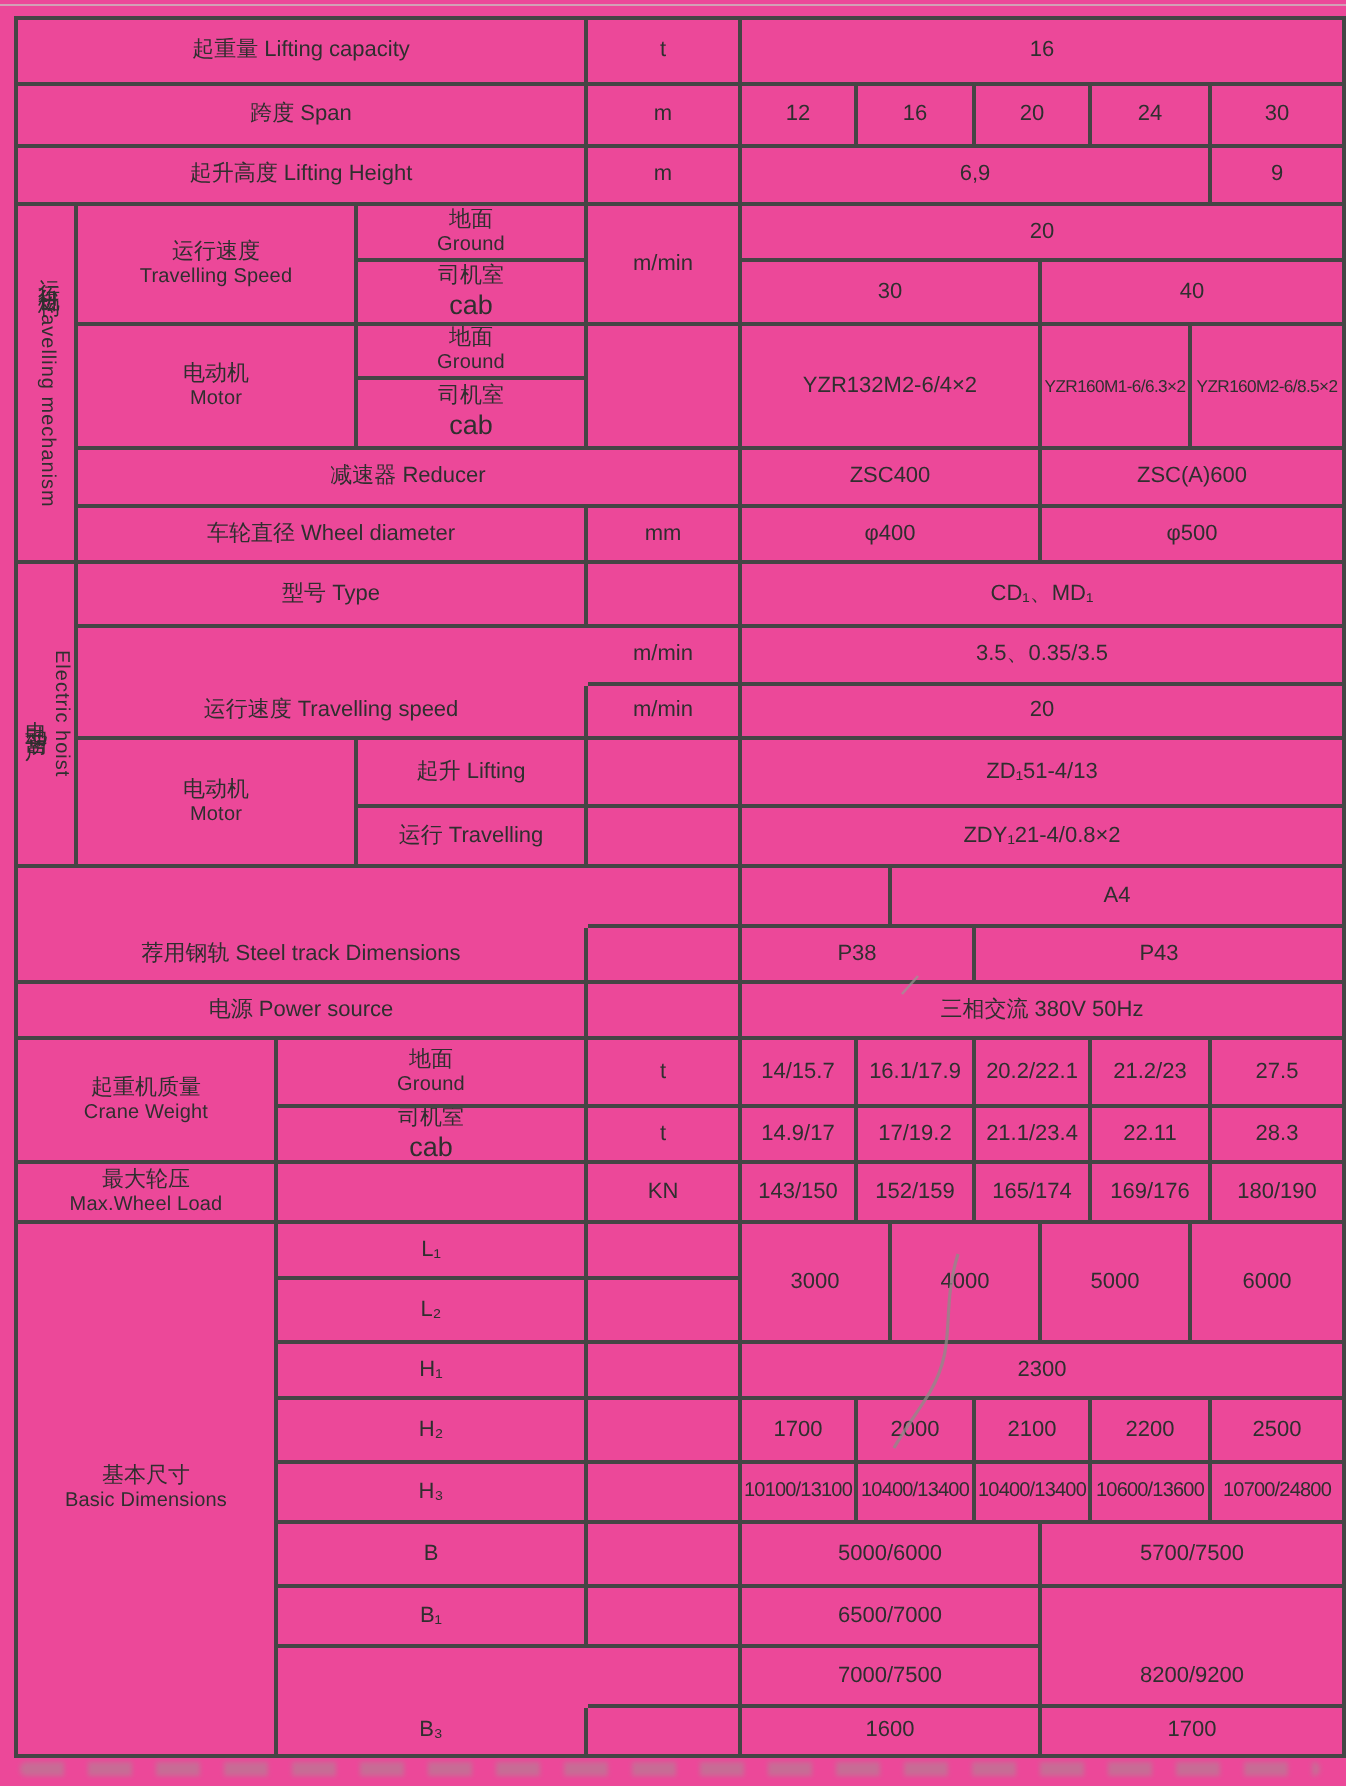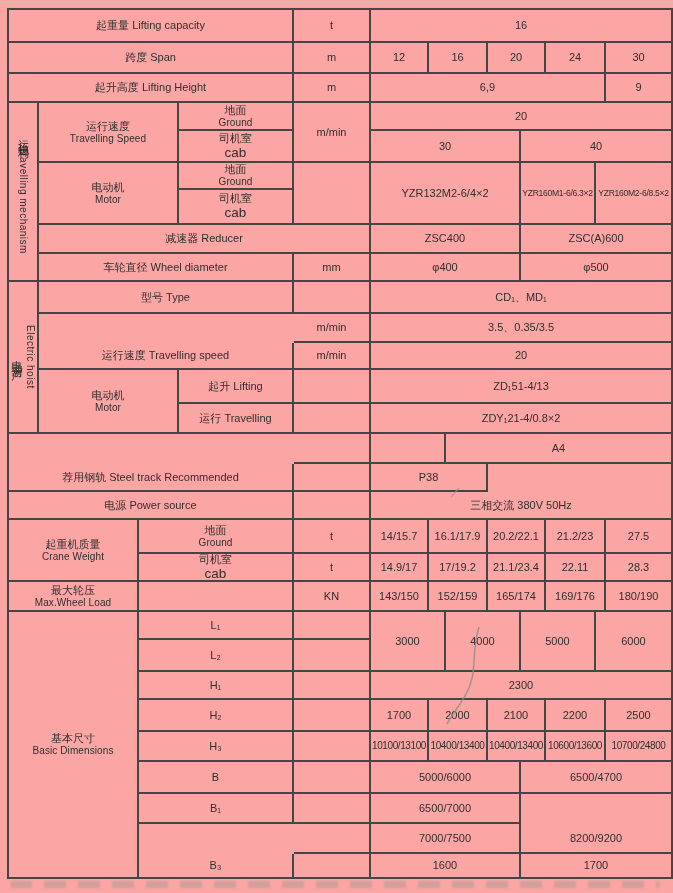--- a/index.html
+++ b/index.html
@@ -1,18 +1,18 @@
 <!DOCTYPE html>
 <html><head>
 <meta charset="utf-8">
 <style>
   html,body{margin:0;padding:0;background:#e9e7e4;}
   .sheet{
     position:relative;width:673px;height:893px;
-    background:#fca5a5;overflow:hidden;
+    background:#ec4899;overflow:hidden;
     font-family:"Liberation Sans","DejaVu Sans",sans-serif;
     color:#2f2f2f;
   }
   .scan-edge{position:absolute;left:0;top:2px;width:100%;height:1px;background:#c8c6c2;opacity:.7;}
   .grid{
     position:absolute;left:7px;top:8px;
     display:grid;
     grid-template-columns:30px 100px 40px 115px 77px 58px 17px 42px 33px 25px 50px 10px 65px;
     grid-template-rows:33px 31px 29px 28px 32px 27px 35px 29px 28px 32px 29px 27px 34px 30px 30px 28px 28px 34px 28px 30px 28px 32px 28px 32px 30px 32px 30px 30px 23px;
     border:2px solid #454545;
@@ -137,23 +137,24 @@
     <div class="c" style="grid-area:13/5/14/6"></div>
     <div class="c nr" style="grid-area:13/6/14/14">ZD₁51-4/13</div>
     <div class="c" style="grid-area:14/4/15/5">运行 Travelling</div>
     <div class="c" style="grid-area:14/5/15/6"></div>
     <div class="c nr" style="grid-area:14/6/15/14">ZDY₁21-4/0.8×2</div>
 
     <div class="c" style="grid-area:15/5/16/6"></div>
     <div class="c" style="grid-area:15/6/16/8"></div>
     <div class="c nr" style="grid-area:15/8/16/14">A4</div>
 
-    <div class="c" style="grid-area:16/1/17/5">荐用钢轨 Steel track Recommended</div>
+    <div class="c" style="grid-area:16/1/17/5">荐用钢轨 Steel track Dimensions</div>
     <div class="c" style="grid-area:16/5/17/6"></div>
     <div class="c" style="grid-area:16/6/17/9">P38</div>
+    <div class="c nr" style="grid-area:16/9/17/14">P43</div>
 
     <div class="c" style="grid-area:17/1/18/5">电源 Power source</div>
     <div class="c" style="grid-area:17/5/18/6"></div>
     <div class="c nr" style="grid-area:17/6/18/14">三相交流  380V  50Hz</div>
 
     <div class="c" style="grid-area:18/1/20/3">
       <span>起重机质量</span>
       <span class="en">Crane Weight</span>
     </div>
     <div class="c" style="grid-area:18/3/19/5">
@@ -214,21 +215,21 @@
     <div class="c" style="grid-area:25/3/26/5">H₃</div>
     <div class="c" style="grid-area:25/5/26/6"></div>
     <div class="c sm" style="grid-area:25/6/26/7">10100/13100</div>
     <div class="c sm" style="grid-area:25/7/26/9">10400/13400</div>
     <div class="c sm" style="grid-area:25/9/26/11">10400/13400</div>
     <div class="c sm" style="grid-area:25/11/26/13">10600/13600</div>
     <div class="c sm nr" style="grid-area:25/13/26/14">10700/24800</div>
     <div class="c" style="grid-area:26/3/27/5">B</div>
     <div class="c" style="grid-area:26/5/27/6"></div>
     <div class="c" style="grid-area:26/6/27/10">5000/6000</div>
-    <div class="c nr" style="grid-area:26/10/27/14">6500/4700</div>
+    <div class="c nr" style="grid-area:26/10/27/14">5700/7500</div>
     <div class="c" style="grid-area:27/3/28/5">B₁</div>
     <div class="c" style="grid-area:27/5/28/6"></div>
     <div class="c" style="grid-area:27/6/28/10">6500/7000</div>
     <div class="c" style="grid-area:28/5/29/6"></div>
     <div class="c" style="grid-area:28/6/29/10">7000/7500</div>
     <div class="c nr" style="grid-area:28/10/29/14">8200/9200</div>
     <div class="c nb" style="grid-area:29/3/30/5">B₃</div>
     <div class="c nb" style="grid-area:29/5/30/6"></div>
     <div class="c nb" style="grid-area:29/6/30/10">1600</div>
     <div class="c nb nr" style="grid-area:29/10/30/14">1700</div>

